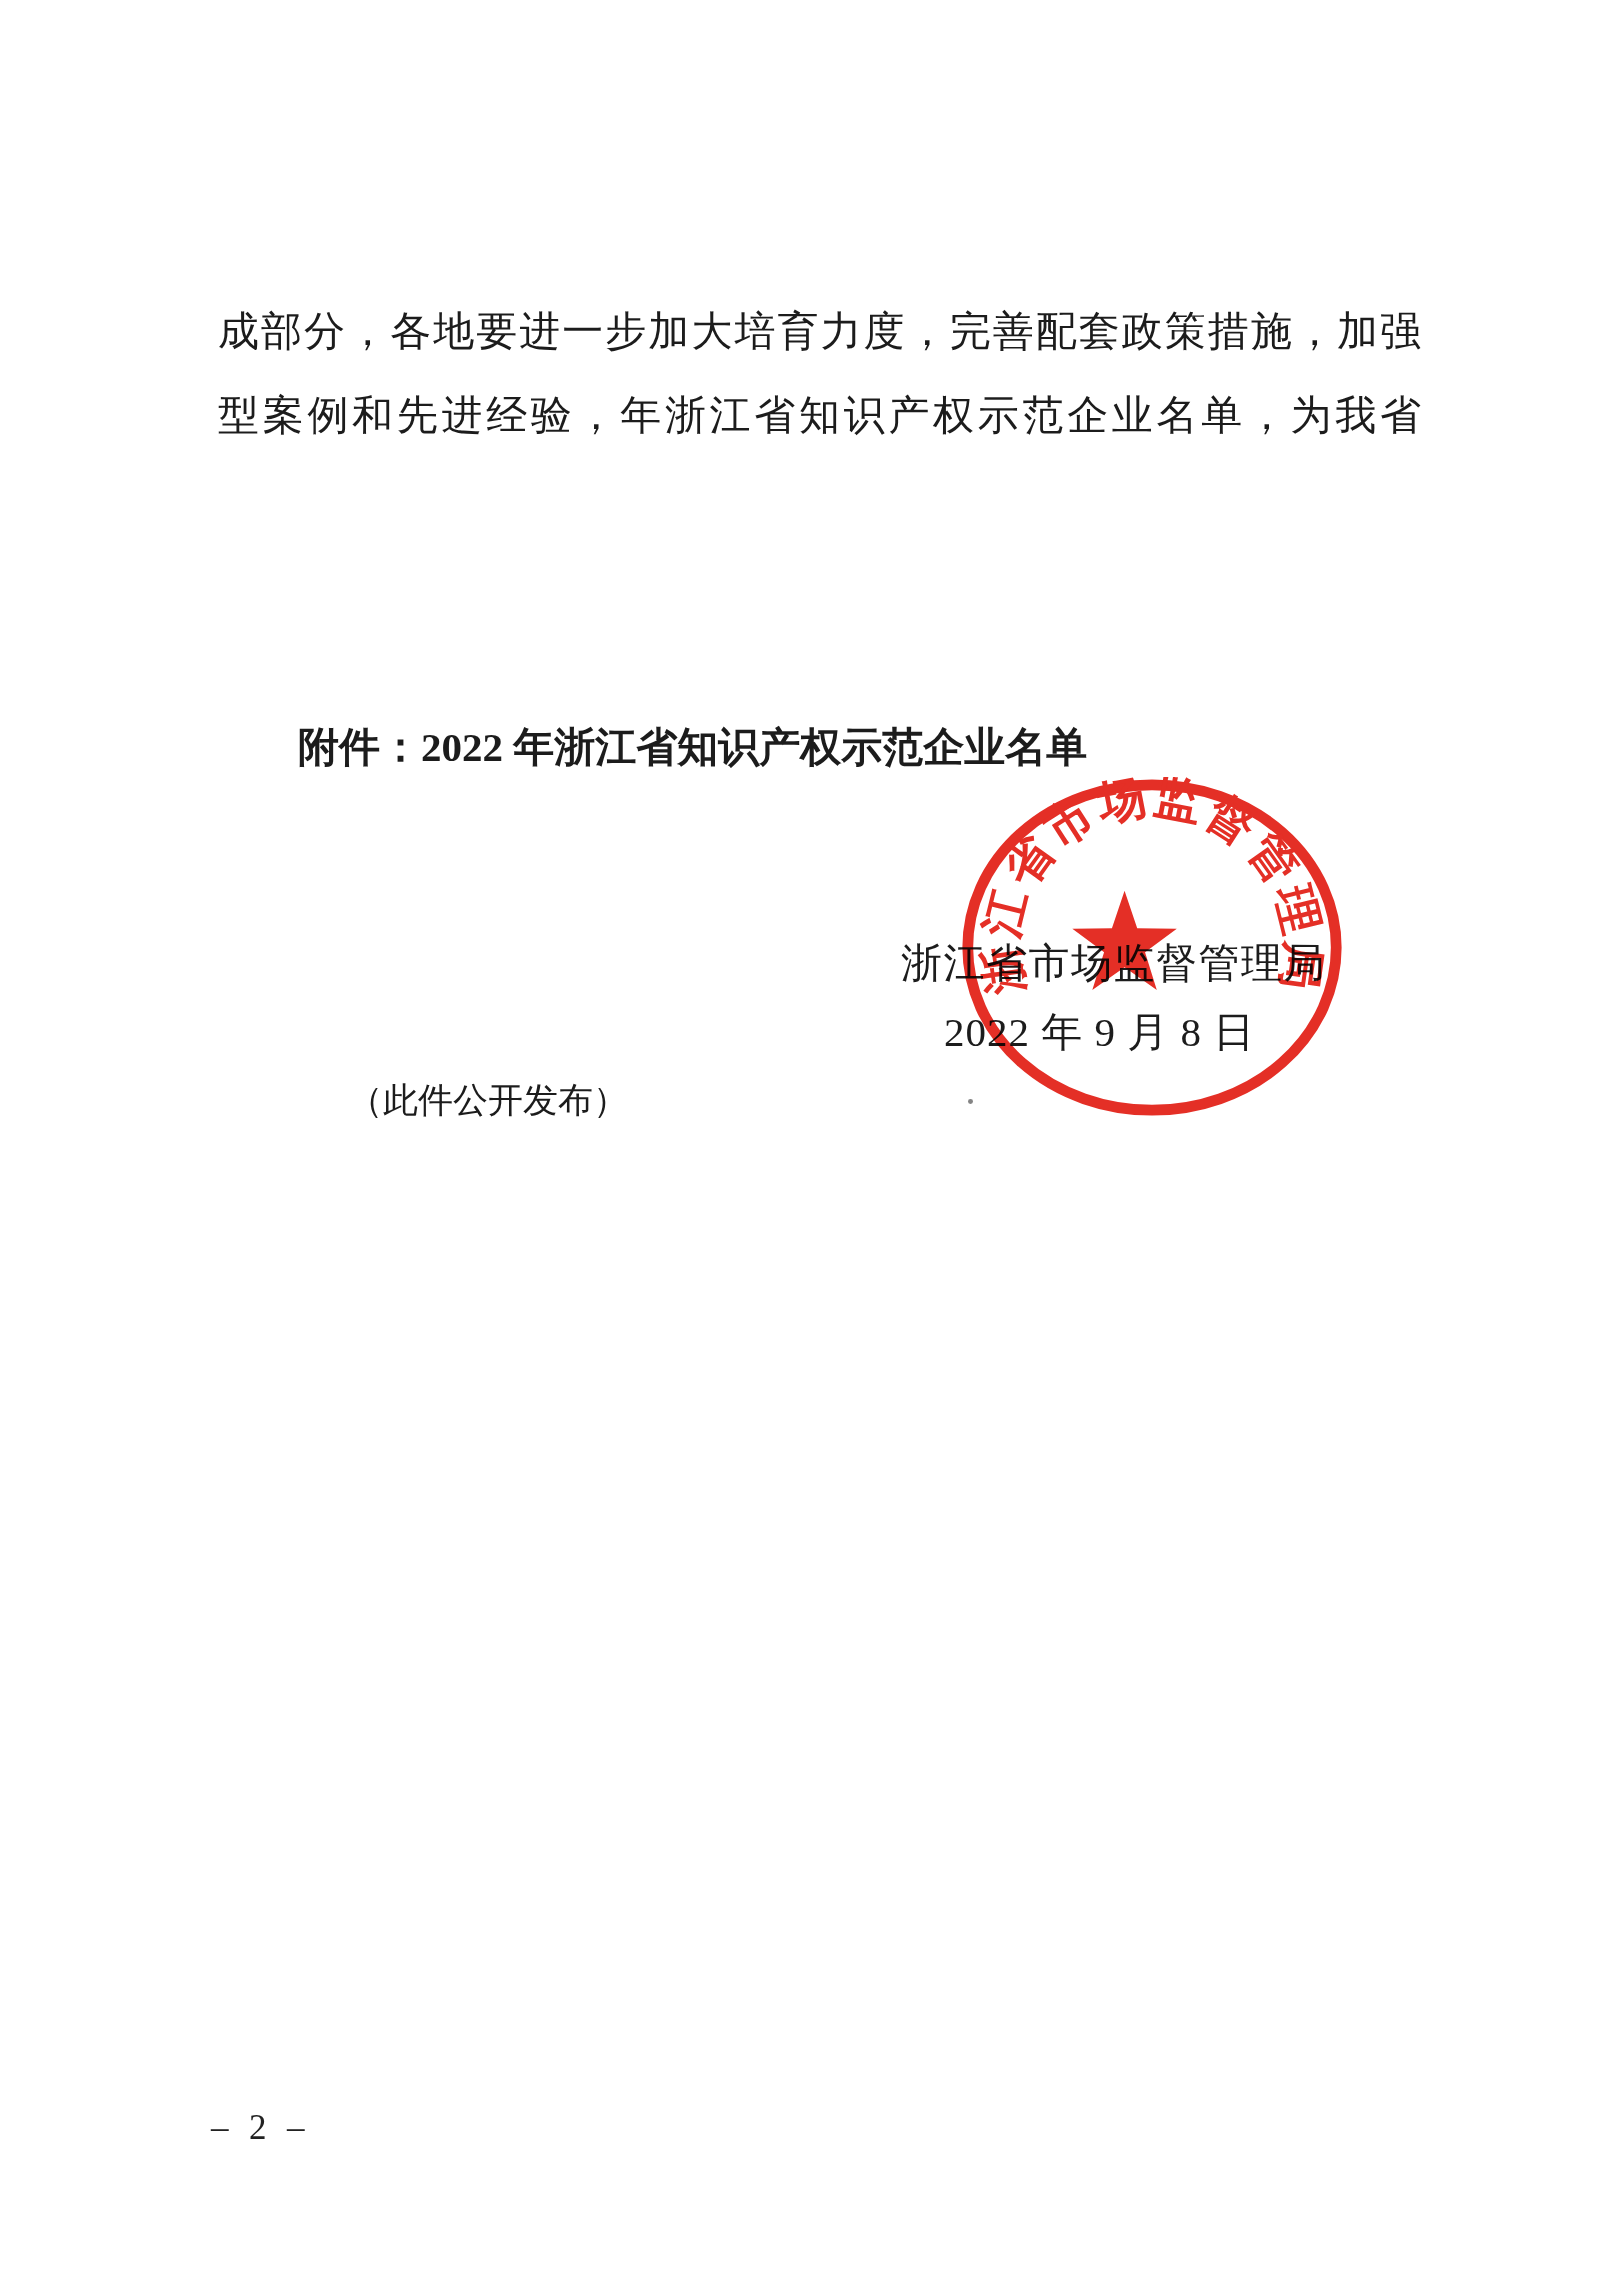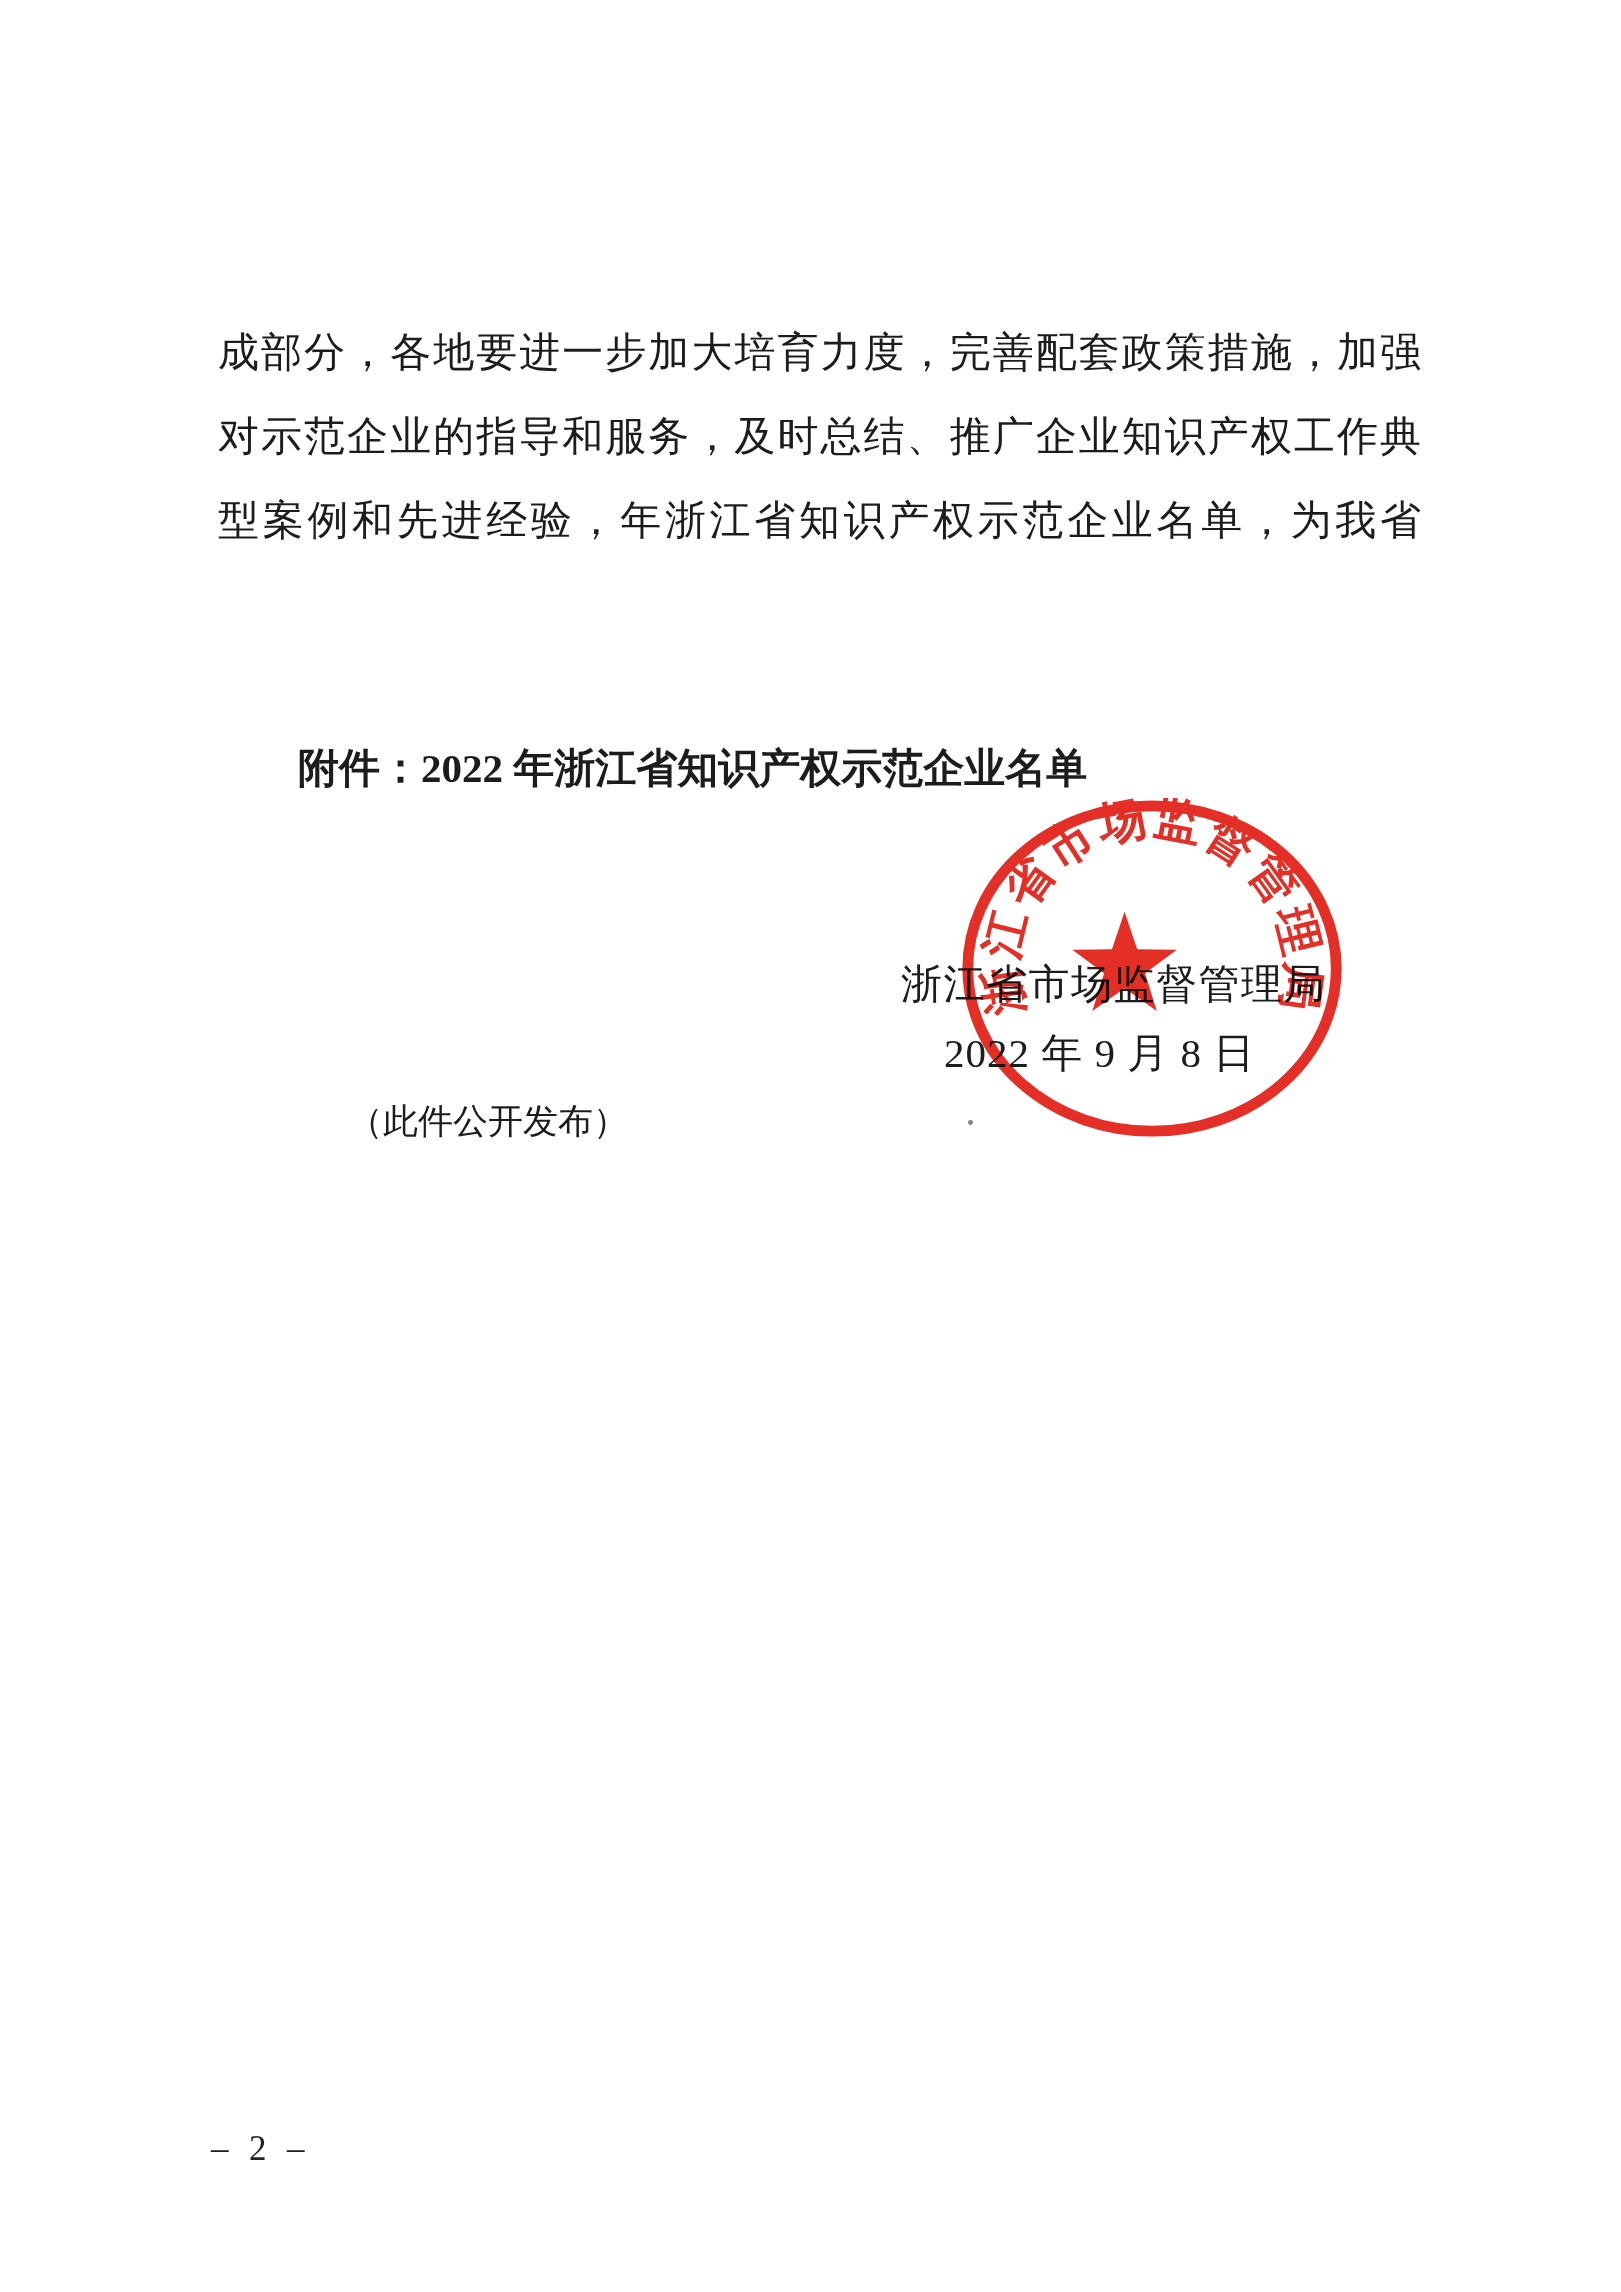--- a/index.html
+++ b/index.html
@@ -4,21 +4,20 @@
 <style>
   html, body { margin: 0; padding: 0; background: #ffffff; }
   .page {
     position: relative;
     width: 1621px;
     height: 2228px;
     background: #ffffff;
     overflow: hidden;
     font-family: "Liberation Serif", serif;
     color: #1c1c1c;
-    margin-top: 21px;
   }
   
   .body-text {
     position: absolute;
     left: 218px;
     top: 289px;
     width: 1204px;
     font-size: 41px;
     line-height: 84px;
     letter-spacing: 1px;
@@ -127,21 +126,20 @@
     white-space: nowrap;
   }
 </style>
 </head>
 <body>
 
 <div class="page">
 
   <div class="body-text">
     <div class="body-line justify">成部分，各地要进一步加大培育力度，完善配套政策措施，加强</div>
-    <div class="body-line justify">对示范企业的指导和服务，及时总结、推广企业知识产权工作典</div>
     <div class="body-line justify">型案例和先进经验，年浙江省知识产权示范企业名单，为我省</div>
   </div>
 
   <div class="attachment">附件：2022 年浙江省知识产权示范企业名单</div>
 
   <div class="sig-agency">浙江省市场监督管理局</div>
   <div class="sig-date">2022 年 9 月 8 日</div>
 
   <div class="public-note">（此件公开发布）</div>
 

